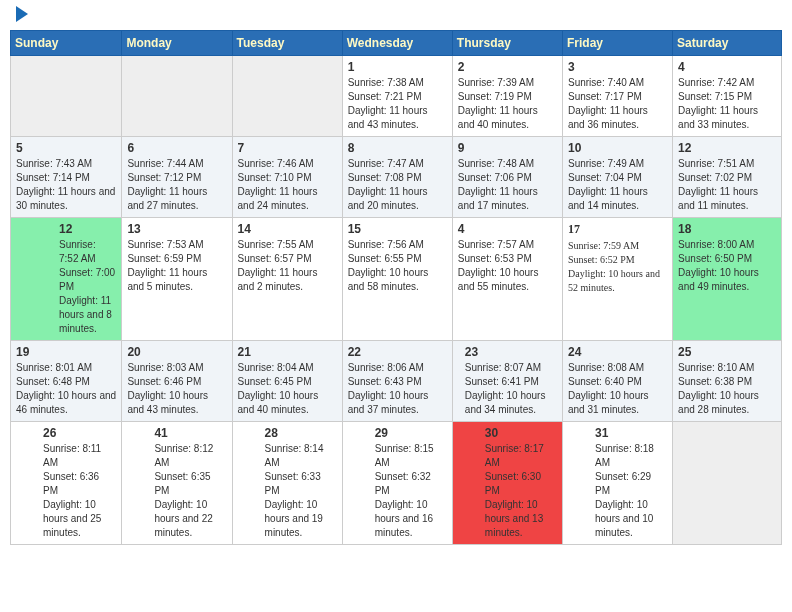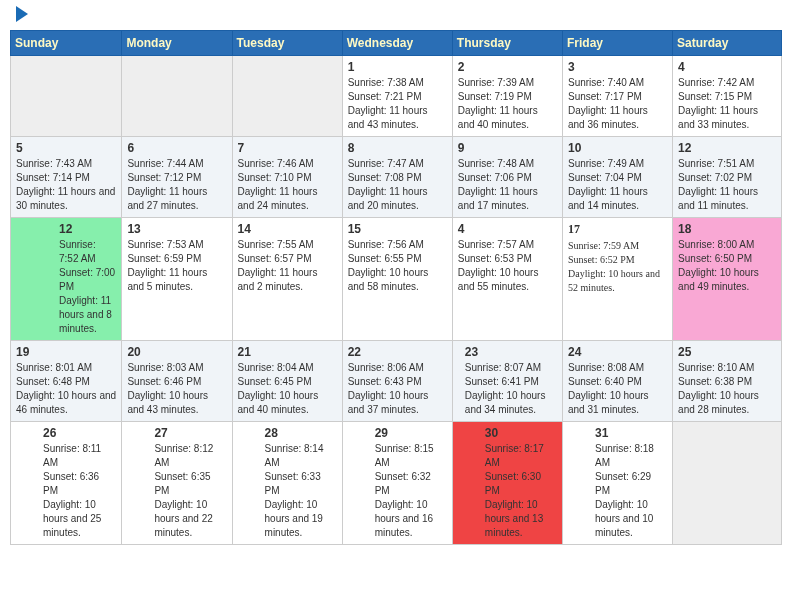--- a/index.html
+++ b/index.html
@@ -204,21 +204,21 @@
           <div class="day-info">Sunrise: 7:56 AM<br>Sunset: 6:55 PM<br>Daylight: 10 hours and 58 minutes.</div>
         </td>
         <td style="background: rgb(255, 255, 255);">
           <div class="day-number">4</div>
           <div class="day-info">Sunrise: 7:57 AM<br>Sunset: 6:53 PM<br>Daylight: 10 hours and 55 minutes.</div>
         </td>
         <td style="background: rgb(255, 255, 255); font-family: Liberation Serif, serif;">
           <div class="day-number">17</div>
           <div class="day-info">Sunrise: 7:59 AM<br>Sunset: 6:52 PM<br>Daylight: 10 hours and 52 minutes.</div>
         </td>
-        <td style="background: #f9a8d4;">
+        <td style="background: #86efac;">
           <div class="day-number">18</div>
           <div class="day-info">Sunrise: 8:00 AM<br>Sunset: 6:50 PM<br>Daylight: 10 hours and 49 minutes.</div>
         </td>
       </tr>
       <tr>
         <td style="background: rgb(240, 244, 248);">
           <div class="day-number">19</div>
           <div class="day-info">Sunrise: 8:01 AM<br>Sunset: 6:48 PM<br>Daylight: 10 hours and 46 minutes.</div>
         </td>
         <td style="background: rgb(240, 244, 248);">
@@ -245,21 +245,21 @@
           <div class="day-number">25</div>
           <div class="day-info">Sunrise: 8:10 AM<br>Sunset: 6:38 PM<br>Daylight: 10 hours and 28 minutes.</div>
         </td>
       </tr>
       <tr>
         <td style="background: rgb(255, 255, 255);">
           <div class="day-number">26</div>
           <div class="day-info">Sunrise: 8:11 AM<br>Sunset: 6:36 PM<br>Daylight: 10 hours and 25 minutes.</div>
         </td>
         <td style="background: rgb(255, 255, 255);">
-          <div class="day-number">27</div>
+          <div class="day-number">41</div>
           <div class="day-info">Sunrise: 8:12 AM<br>Sunset: 6:35 PM<br>Daylight: 10 hours and 22 minutes.</div>
         </td>
         <td style="background: rgb(255, 255, 255);">
           <div class="day-number">28</div>
           <div class="day-info">Sunrise: 8:14 AM<br>Sunset: 6:33 PM<br>Daylight: 10 hours and 19 minutes.</div>
         </td>
         <td style="background: rgb(255, 255, 255);">
           <div class="day-number">29</div>
           <div class="day-info">Sunrise: 8:15 AM<br>Sunset: 6:32 PM<br>Daylight: 10 hours and 16 minutes.</div>
         </td>

